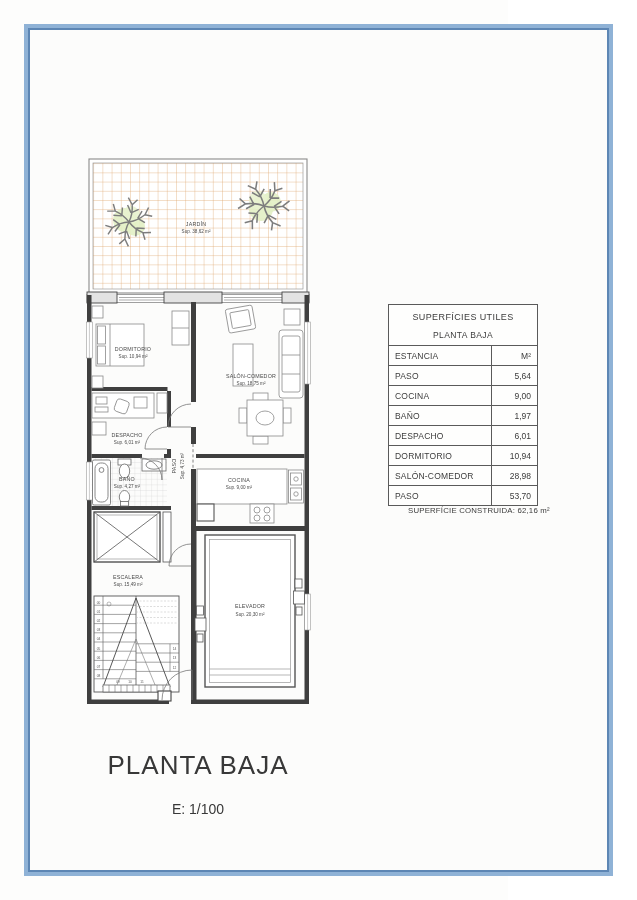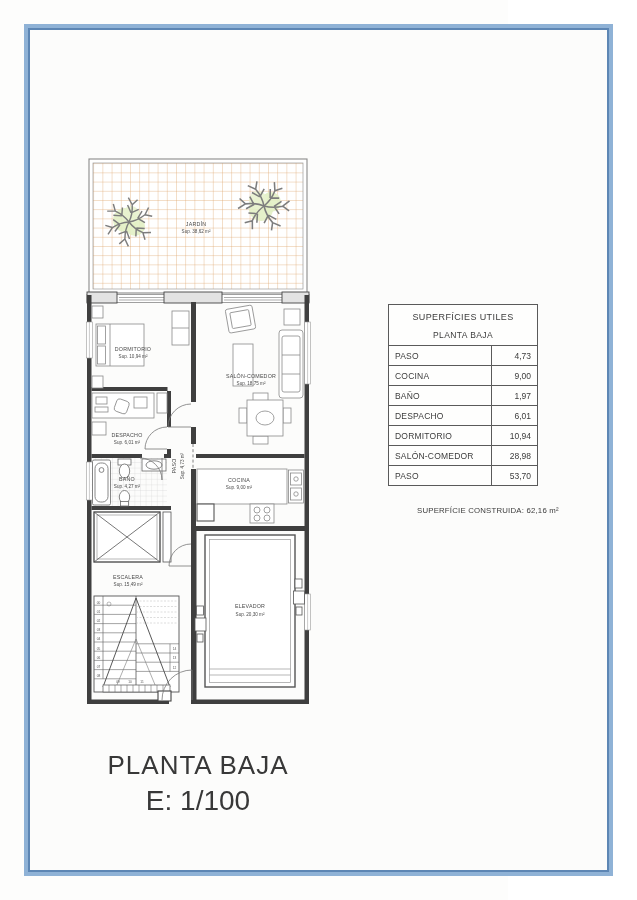--- a/index.html
+++ b/index.html
@@ -15,25 +15,25 @@
   .room-sup{font-size:4.6px;}
   .step-num{font-size:3.2px;fill:#555;}
   
   .stable{left:388px;top:304px;width:148px;border:1px solid #5a5a5a;color:#3b3b3b;background:rgba(255,255,255,.6);}
   .t-head{text-align:center;padding:7px 0 5px;}
   .t-title{font-size:9px;letter-spacing:.4px;}
   .t-sub{font-size:8.5px;letter-spacing:.4px;margin-top:8px;}
   .t-row{display:flex;border-top:1px solid #5a5a5a;height:19px;align-items:center;font-size:8.5px;}
   .t-label{width:96px;padding-left:6px;letter-spacing:.2px;}
   .t-value{flex:1;height:100%;border-left:1px solid #5a5a5a;display:flex;align-items:center;justify-content:flex-end;padding-right:6px;}
-  .t-footer{left:401px;top:506px;font-size:7.8px;color:#3b3b3b;letter-spacing:.2px;width:170px;padding-left:16px;}
+  .t-footer{left:392px;top:506px;font-size:7.8px;color:#3b3b3b;letter-spacing:.2px;width:170px;padding-left:16px;}
   
   .plan-title{left:78px;top:750px;width:240px;text-align:center;color:#383838;}
   .plan-title .l1{font-size:26px;letter-spacing:1px;}
-  .plan-title .l2{font-size:28px;margin-top:4px;}
+  .plan-title .l2{font-size:14px;margin-top:20px;}
 </style>
 </head>
 <body>
 
 <div class="page">
   <div class="frame"></div>
 
   <svg class="abs plan" viewBox="0 0 230 560">
     <defs>
       <pattern id="ggrid" width="9.2" height="9.2" patternUnits="userSpaceOnUse">
@@ -324,22 +324,26 @@
         <line x1="108" y1="516" x2="108" y2="546"></line>
     </g>
   </svg>
 
   <div class="abs stable">
     <div class="t-head">
       <div class="t-title">SUPERFÍCIES UTILES</div>
       <div class="t-sub">PLANTA BAJA</div>
     </div>
     <div class="t-row">
+      <div class="t-label">ESTANCIA</div>
+      <div class="t-value">M²</div>
+    </div>
+    <div class="t-row">
       <div class="t-label">PASO</div>
-      <div class="t-value">4,73</div>
+      <div class="t-value">5,64</div>
     </div>
     <div class="t-row">
       <div class="t-label">COCINA</div>
       <div class="t-value">9,00</div>
     </div>
     <div class="t-row">
       <div class="t-label">BAÑO</div>
       <div class="t-value">1,97</div>
     </div>
     <div class="t-row">

